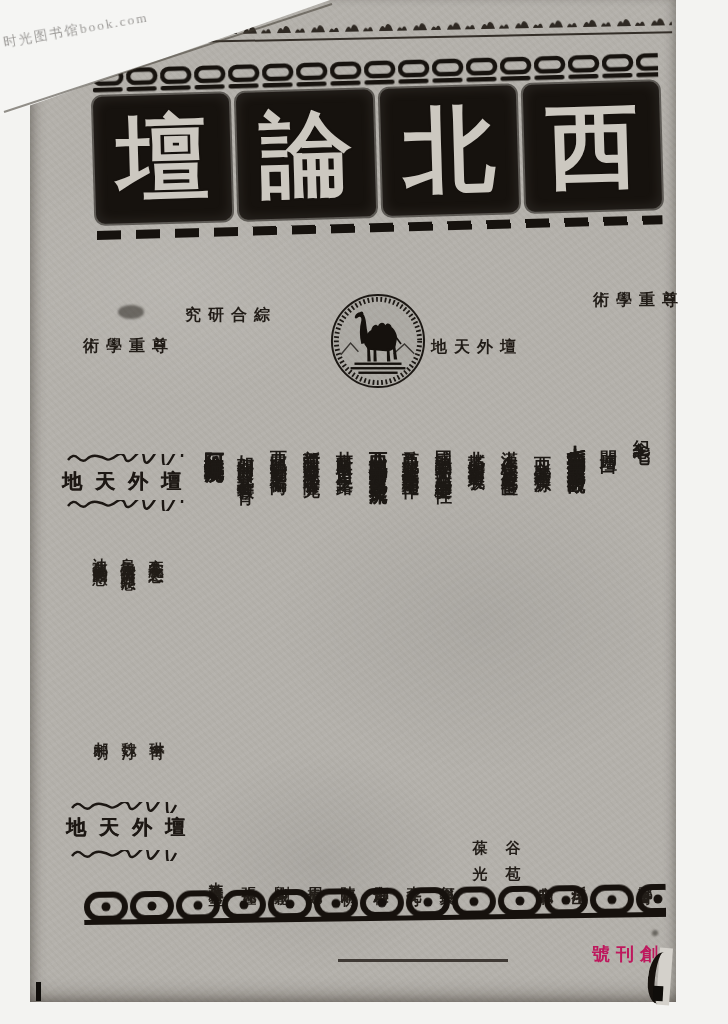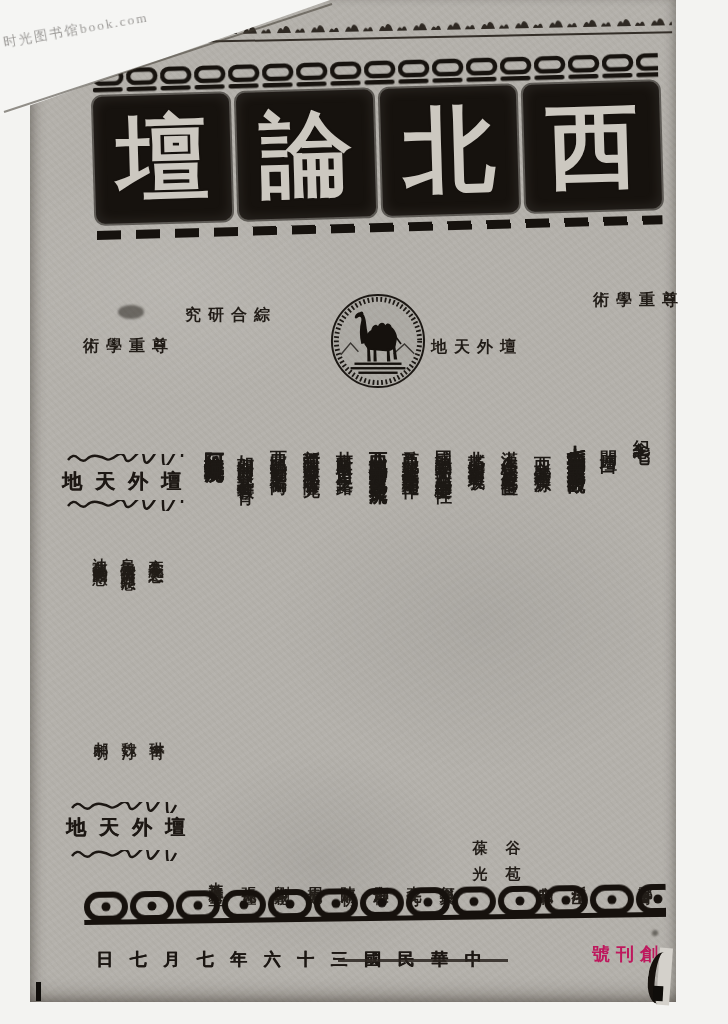--- a/index.html
+++ b/index.html
@@ -286,21 +286,20 @@
           <rect x="3" y="5" width="38" height="24" rx="12" fill="none" stroke="#16110d" stroke-width="6"></rect>
           <circle cx="22" cy="17" r="4.5" fill="#16110d"></circle>
           <rect x="0" y="30" width="46" height="5" fill="#16110d"></rect>
         </pattern>
       </defs>
       <rect width="582" height="38" fill="url(#mp2)"></rect>
     </svg>
   </div>
 
   <div id="issue-label">號刊創</div>
-  <div id="pub-date">日七月七年六十三國民華中</div>
   <div id="date-artifact"></div>
 
   <svg id="corner-triangle">
     <polygon points="0,0 330,0 0,116" fill="#f5f5f3"></polygon>
     <line x1="4" y1="112" x2="332" y2="4" stroke="rgba(62,56,48,.55)" stroke-width="2"></line>
   </svg>
   <div id="watermark">时光图书馆book.com</div>
   <div id="curl-sliver"></div>
   <div id="page-curl"></div>
   <div id="tick-left" class="edge-tick"></div>

